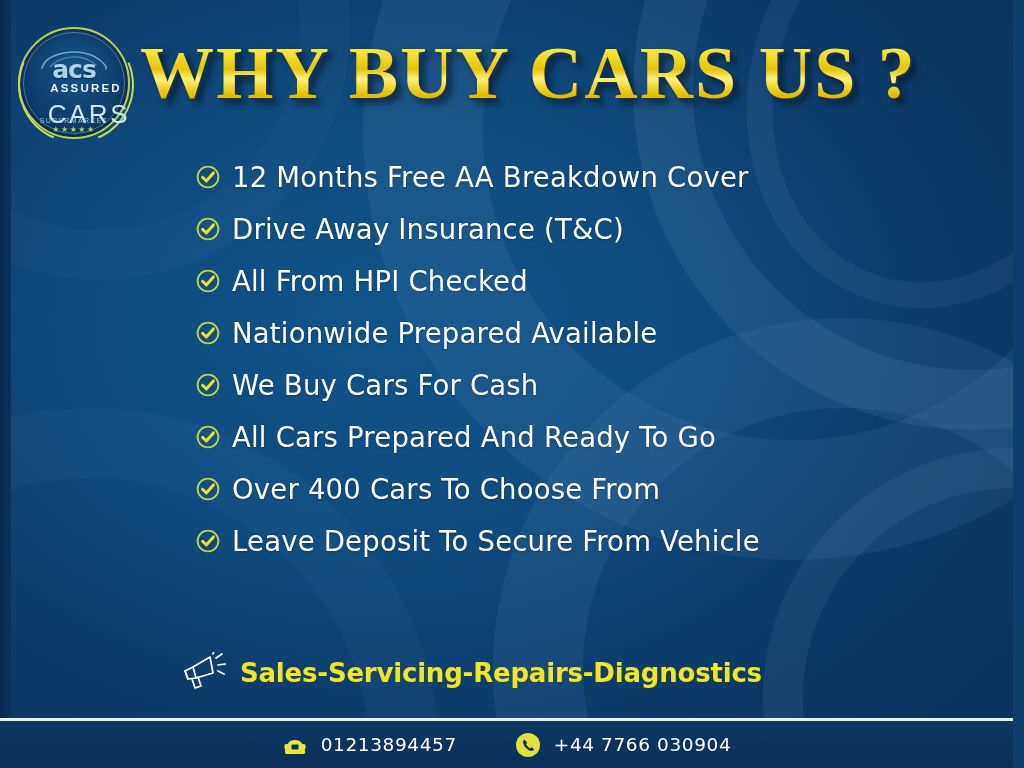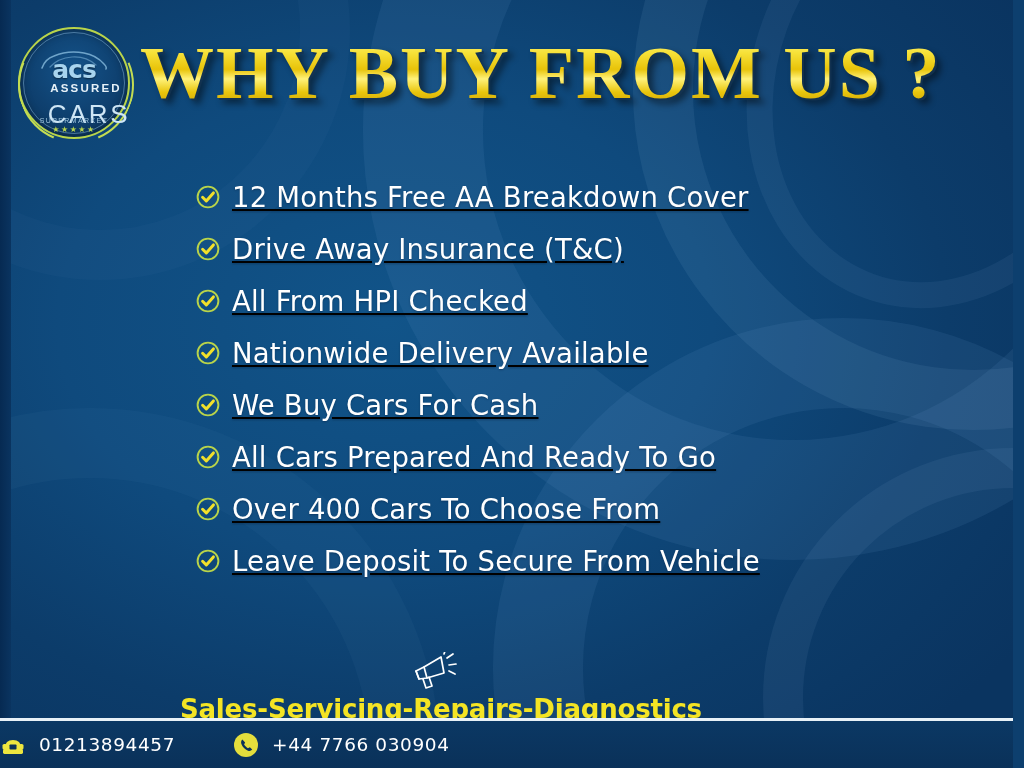--- a/index.html
+++ b/index.html
@@ -181,23 +181,22 @@
     -webkit-text-fill-color: transparent;
     filter:
       drop-shadow(2px 2px 0px rgba(20,50,80,0.85))
       drop-shadow(4px 4px 3px rgba(0,0,0,0.45));
     white-space: nowrap;
   }
 
   
   .benefits {
     position: absolute;
-    left: 196px; top: 171px;
+    left: 196px; top: 151px;
     width: 790px;
-    text-decoration: underline;
   }
   .benefit {
     display: flex;
     align-items: center;
     height: 52px;
   }
   .benefit .check {
     flex: 0 0 auto;
     width: 24px; height: 24px;
     margin-right: 12px;
@@ -211,21 +210,20 @@
     white-space: nowrap;
     text-shadow: 0 1px 2px rgba(0,20,45,0.35);
   }
 
   
   .services {
     position: absolute;
     left: 180px; top: 652px;
     display: flex;
     align-items: center;
-    flex-direction: column;
   }
   .services .megaphone {
     width: 46px; height: 42px;
     margin-right: 14px;
     flex: 0 0 auto;
   }
   .services .services-text {
     font-family: "DejaVu Sans", "Liberation Sans", sans-serif;
     font-size: 26px;
     font-weight: bold;
@@ -241,21 +239,21 @@
     height: 3px;
     background: #e8f1f7;
   }
   .footer {
     position: absolute;
     left: 0; right: 0; bottom: 0;
     height: 47px;
     background: linear-gradient(180deg, #0b3864 0%, #0a3159 100%);
     display: flex;
     align-items: center;
-    justify-content: flex-start;
+    justify-content: center;
     gap: 58px;
     overflow: hidden;
   }
   .contact {
     display: flex;
     align-items: center;
     z-index: 2;
   }
   .contact .c-icon {
     width: 26px; height: 26px;
@@ -292,21 +290,21 @@
       <path d="M4 21 Q7 12 16 9 Q30 3 46 6 Q58 8 66 17 Q69 20 68 22" fill="none" stroke="#8fc3e4" stroke-width="1.6" stroke-linecap="round" opacity="0.75"></path>
       <path d="M12 20 Q20 11 34 10 Q48 9 58 18" fill="none" stroke="#7db4da" stroke-width="1.2" stroke-linecap="round" opacity="0.55"></path>
     </svg>
     <div class="logo-acs">acs</div>
     <div class="logo-assured">ASSURED</div>
     <div class="logo-cars">CARS</div>
     <div class="logo-supermarket">SUPERMARKET</div>
     <div class="logo-stars">★★★★★</div>
   </div>
 
-  <div class="title">WHY BUY FROM US ?</div>
+  <div class="title">WHY BUY CARS US ?</div>
 
   <div class="benefits">
       <div class="benefit">
         <span class="check">
 <svg viewBox="0 0 24 24" width="24" height="24">
   <circle cx="12" cy="12" r="10.4" fill="none" stroke="#b9d44a" stroke-width="1.9"></circle>
   <path d="M6.6 12.3 L10.3 16.0 L17.4 7.9" fill="none" stroke="#f2e02a" stroke-width="3.0" stroke-linecap="round" stroke-linejoin="round"></path>
 </svg></span>
         <span class="label">12 Months Free AA Breakdown Cover</span>
       </div>
@@ -325,21 +323,21 @@
   <path d="M6.6 12.3 L10.3 16.0 L17.4 7.9" fill="none" stroke="#f2e02a" stroke-width="3.0" stroke-linecap="round" stroke-linejoin="round"></path>
 </svg></span>
         <span class="label">All From HPI Checked</span>
       </div>
       <div class="benefit">
         <span class="check">
 <svg viewBox="0 0 24 24" width="24" height="24">
   <circle cx="12" cy="12" r="10.4" fill="none" stroke="#b9d44a" stroke-width="1.9"></circle>
   <path d="M6.6 12.3 L10.3 16.0 L17.4 7.9" fill="none" stroke="#f2e02a" stroke-width="3.0" stroke-linecap="round" stroke-linejoin="round"></path>
 </svg></span>
-        <span class="label">Nationwide Delivery Available</span>
+        <span class="label">Nationwide Prepared Available</span>
       </div>
       <div class="benefit">
         <span class="check">
 <svg viewBox="0 0 24 24" width="24" height="24">
   <circle cx="12" cy="12" r="10.4" fill="none" stroke="#b9d44a" stroke-width="1.9"></circle>
   <path d="M6.6 12.3 L10.3 16.0 L17.4 7.9" fill="none" stroke="#f2e02a" stroke-width="3.0" stroke-linecap="round" stroke-linejoin="round"></path>
 </svg></span>
         <span class="label">We Buy Cars For Cash</span>
       </div>
       <div class="benefit">

